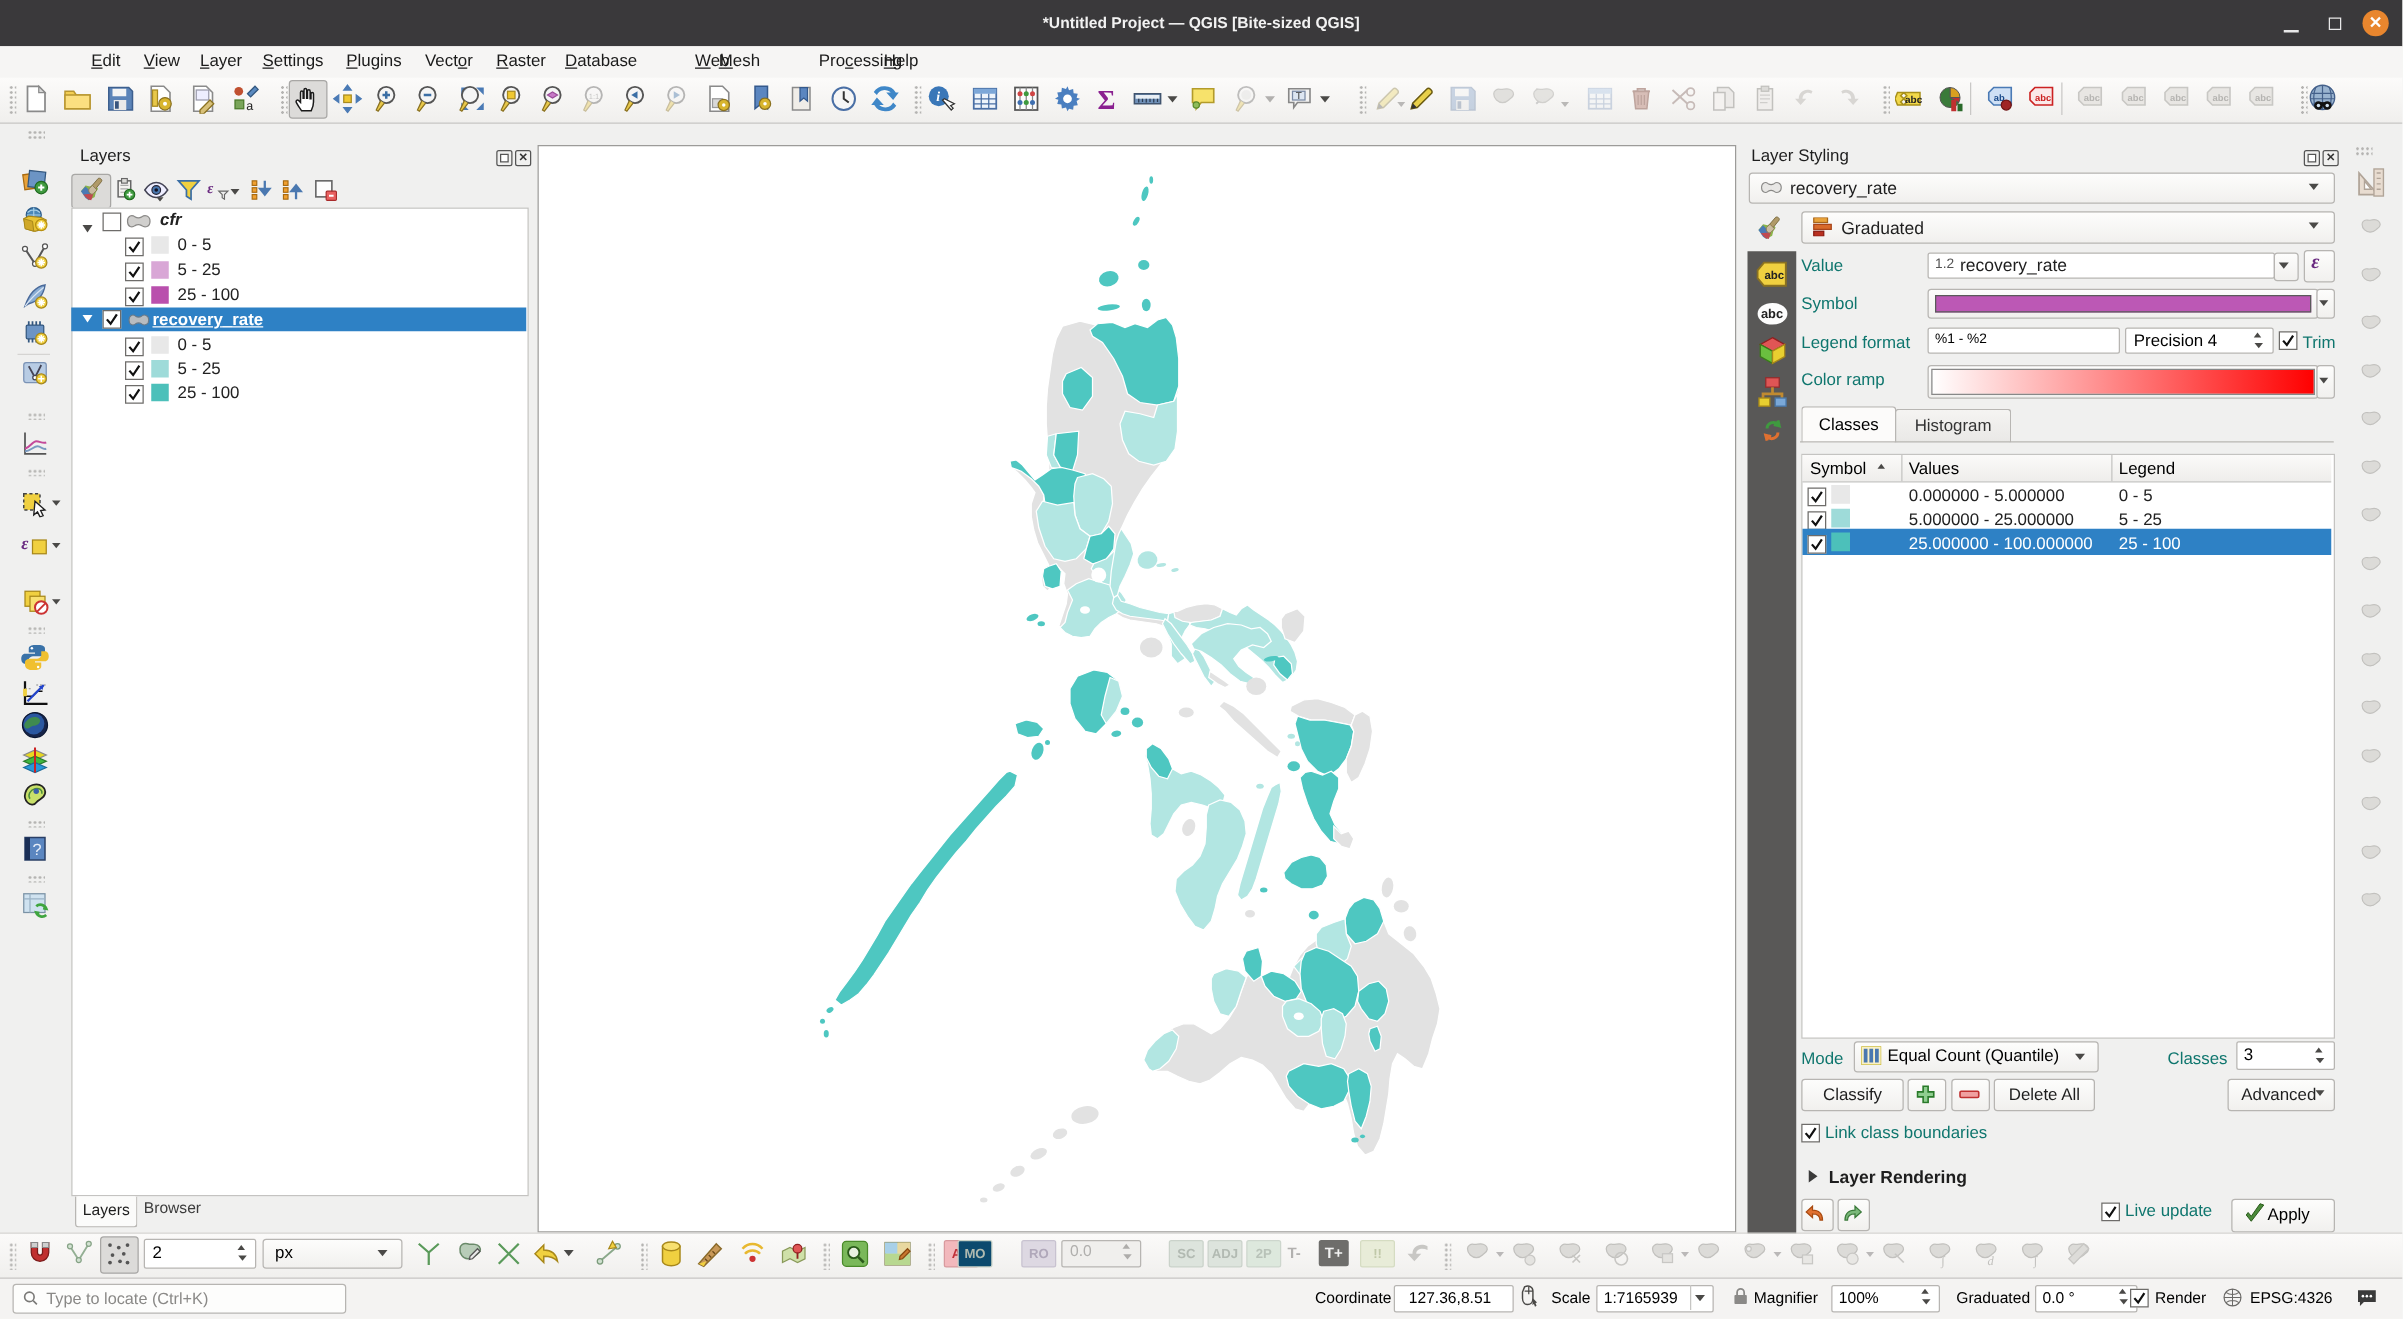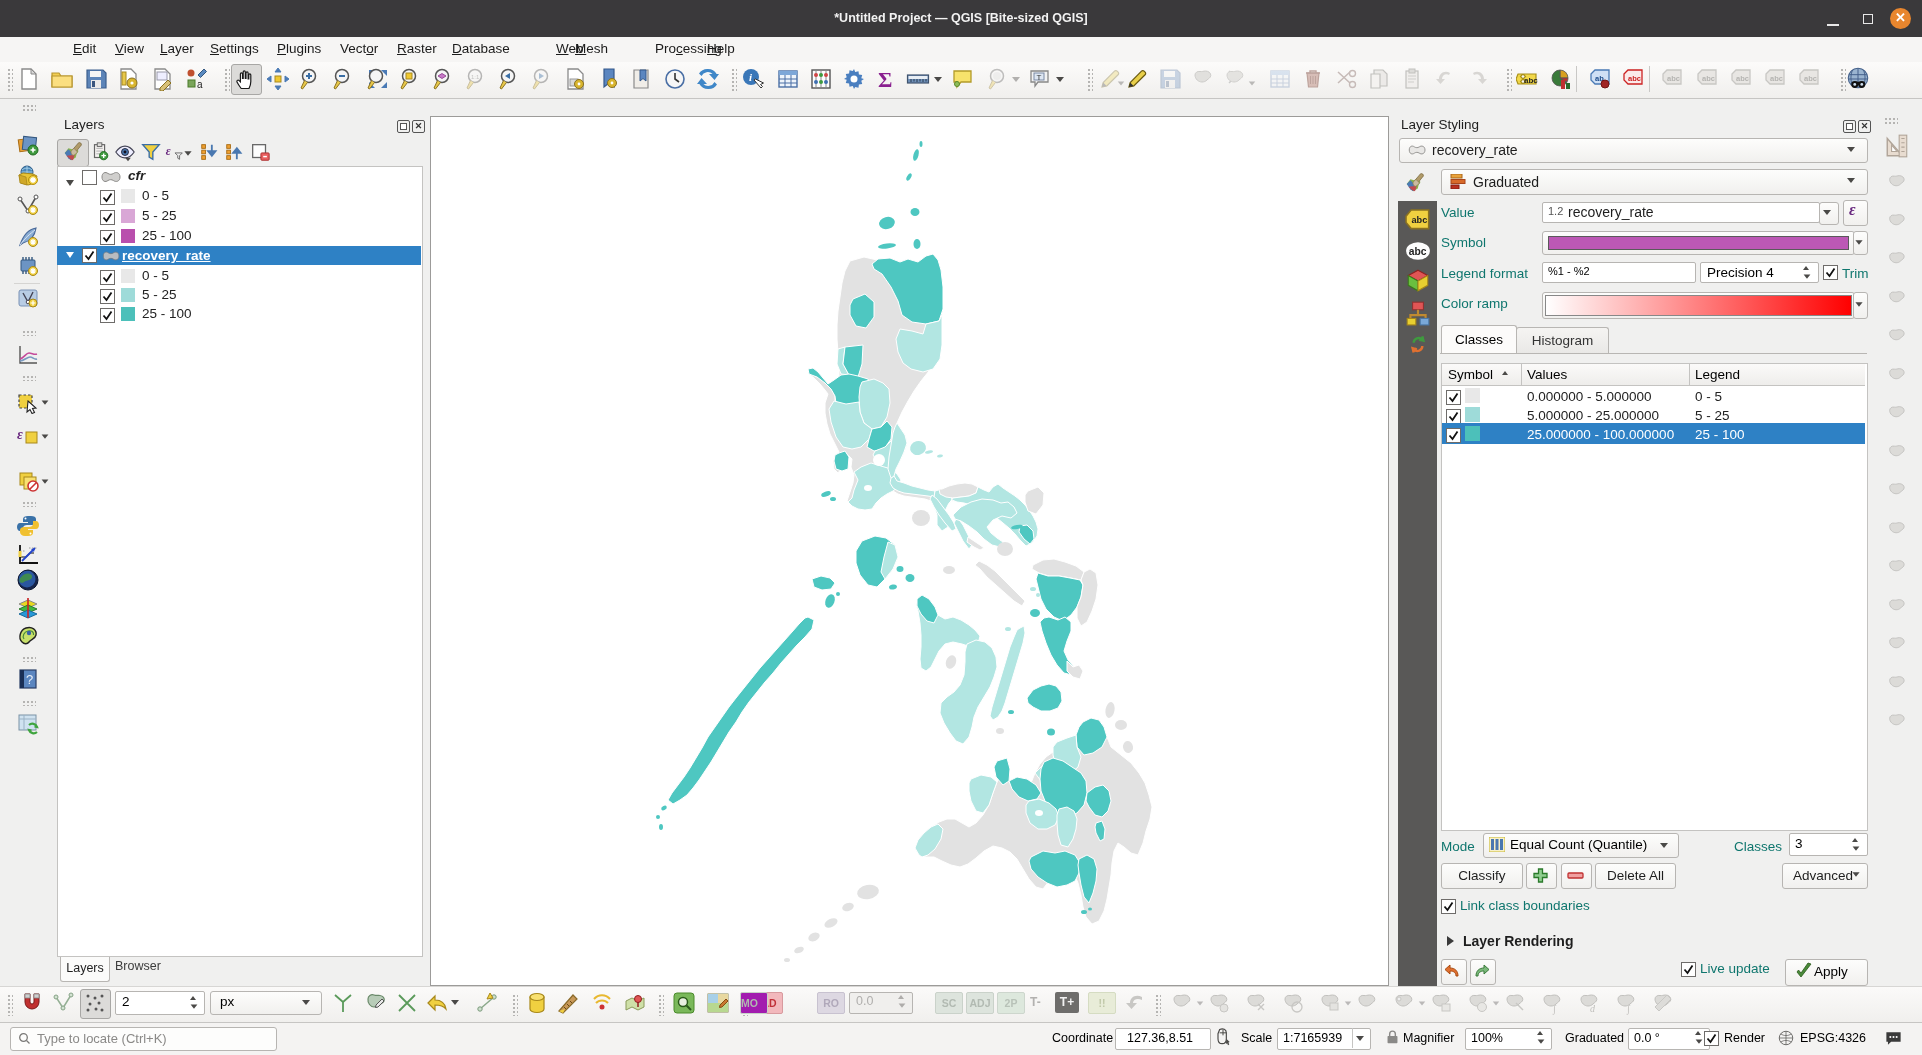--- a/index.html
+++ b/index.html
@@ -890,21 +890,21 @@
     </svg>
 <svg class="abs " style="left:706px;top:991px;" width="24" height="24" viewBox="0 0 24 24">
       <rect x="2" y="3" width="20" height="18" fill="#cfe2a8" stroke="#8a8a5a"></rect>
       <path d="M2 3h10v9H2z" fill="#a8d0e8"></path>
       <path d="M12 3h10v9H12z" fill="#e8d8a0"></path>
       <path d="M2 12h20v9H2z" fill="#b8d890"></path>
       <path d="M14 14l6-6 2 2-6 6-2.5.5z" fill="#c87830" stroke="#8a4a10"></path>
     </svg>
 <div class="abs" style="left:742px;top:994px;width:6px;height:22px;background-image:radial-gradient(#b5b4b2 1px,transparent 1.2px);background-size:4px 4px;"></div>
 <div class="abs" style="left:755px;top:992px;width:26px;height:20px;background:#f2b8bc;border:1px solid #d89a9e;border-radius:2px;font-size:10.5px;font-weight:bold;color:#c03038;text-align:center;line-height:20px;">AD</div>
-<div class="abs" style="left:740px;top:992px;width:26px;height:20px;background:#a21caf;border:1px solid #c8d2c8;border-radius:2px;font-size:10.5px;font-weight:bold;color:#b0bab0;line-height:20px;">MO</div>
+<div class="abs" style="left:766px;top:992px;width:26px;height:20px;background:#0c4a6e;border:1px solid #c8d2c8;border-radius:2px;font-size:10.5px;font-weight:bold;color:#b0bab0;text-align:center;line-height:20px;">MO</div>
 <div class="abs" style="left:817px;top:992px;width:26px;height:20px;background:#ddd8e2;border:1px solid #c8c2d0;border-radius:2px;font-size:10.5px;font-weight:bold;color:#b0a8ba;text-align:center;line-height:20px;">RO</div>
 <div class="abs in" style="left:849px;top:992px;width:62px;height:20px;background:#f0efed;"></div>
 <div class="abs" style="left:856px;top:994px;font-size:12.5px;color:#b0afad;">0.0</div>
 <div class="abs uparrow" style="left:898px;top:995px;opacity:.4;"></div>
 <div class="abs ddarrow" style="left:897.5px;top:1003px;opacity:.4;transform:scale(.85);"></div>
 <div class="abs" style="left:935px;top:992px;width:26px;height:20px;background:#dde4dd;border:1px solid #cad2ca;border-radius:2px;font-size:10.5px;font-weight:bold;color:#b2bab2;text-align:center;line-height:20px;">SC</div>
 <div class="abs" style="left:966px;top:992px;width:26px;height:20px;background:#dde4dd;border:1px solid #cad2ca;border-radius:2px;font-size:10.5px;font-weight:bold;color:#b2bab2;text-align:center;line-height:20px;">ADJ</div>
 <div class="abs" style="left:997px;top:992px;width:26px;height:20px;background:#dde8dd;border:1px solid #cdd6cd;border-radius:2px;font-size:10.5px;font-weight:bold;color:#b8c2b8;text-align:center;line-height:20px;">2P</div>
 <div class="abs" style="left:1030px;top:995px;font-size:12px;font-weight:bold;color:#b2b1af;">T-</div>
 <div class="abs" style="left:1055px;top:992px;width:24px;height:21px;background:#6e6d6b;border-radius:2px;color:#f2f2f2;font-size:12px;font-weight:bold;text-align:center;line-height:21px;">T+</div>

